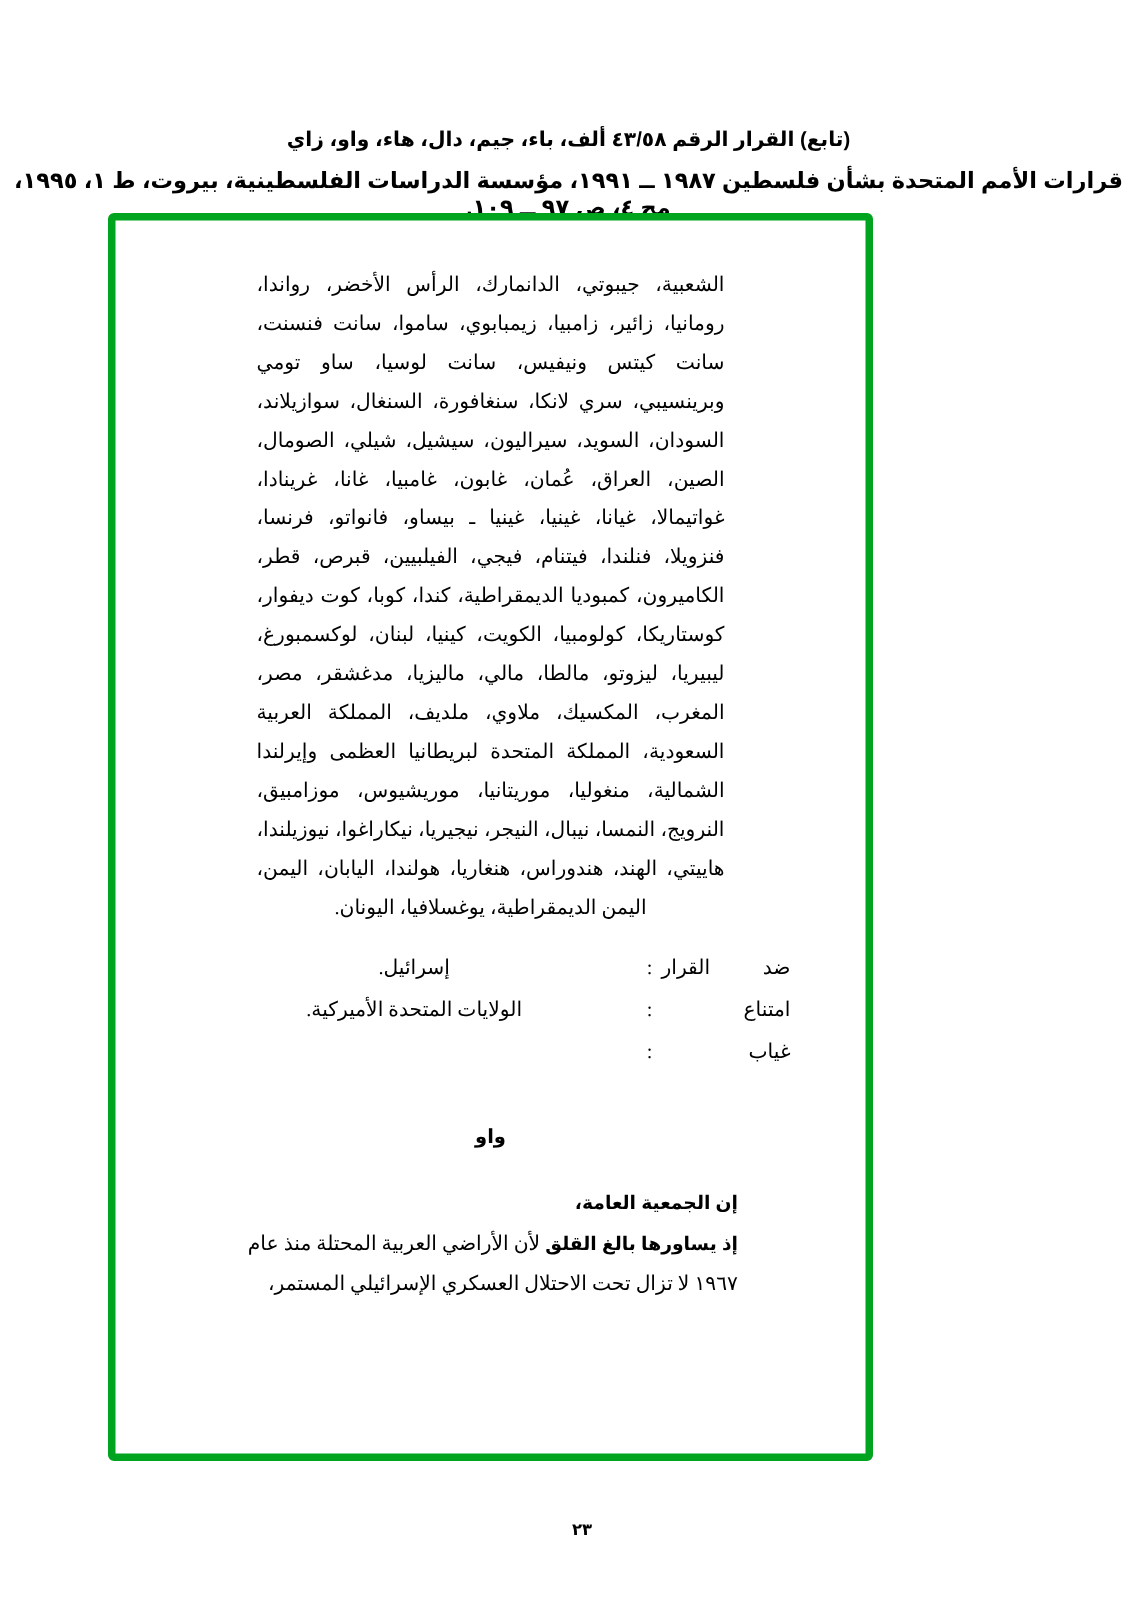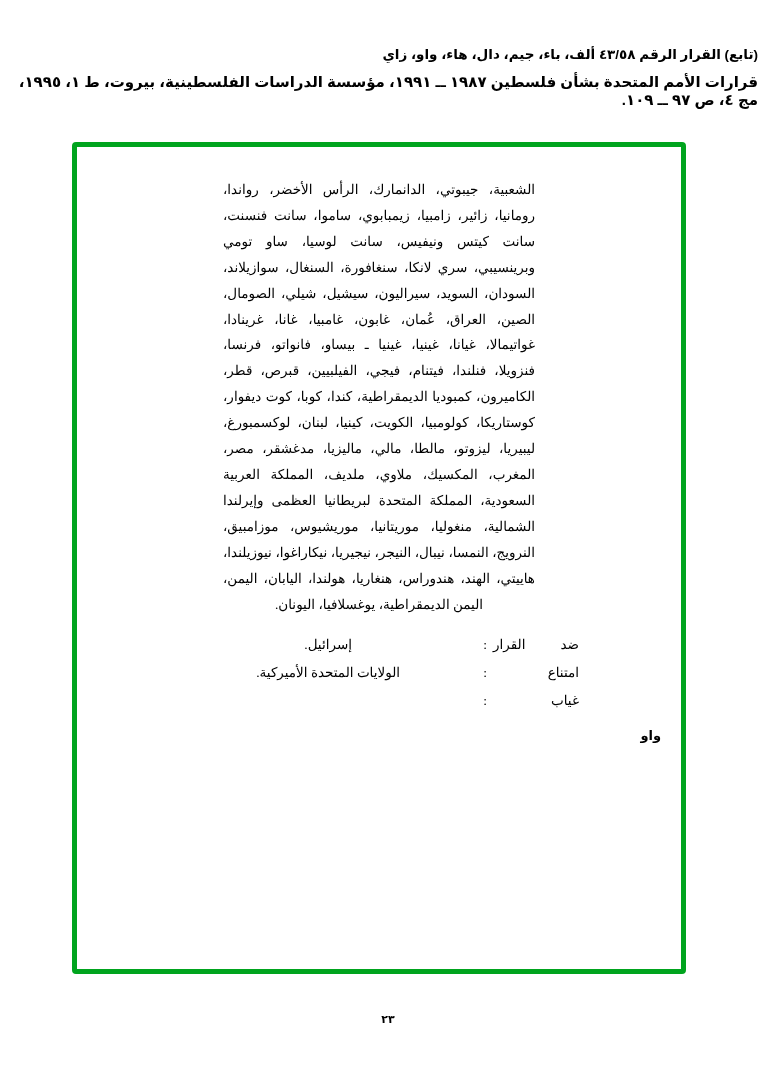--- a/index.html
+++ b/index.html
@@ -15,42 +15,43 @@
     position: relative;
     overflow: hidden;
   }
   .page {
     position: relative;
     width: 758px;
     height: 1078px;
     box-sizing: border-box;
   }
   .header {
-    padding-top: 46px;
+    text-align: center;
+    padding-top: 84px;
   }
   .header-title {
     font-family: "Liberation Sans", "DejaVu Sans", sans-serif;
     font-weight: bold;
     font-size: 13.5px;
     letter-spacing: 0px;
     line-height: 1.4;
     direction: rtl;
   }
   .header-source {
     font-family: "Liberation Sans", "DejaVu Sans", sans-serif;
     font-weight: bold;
     font-size: 15px;
     margin-top: 8px;
     direction: rtl;
   }
   .frame {
     position: absolute;
     top: 142px;
     left: 72px;
-    width: 614px;
+    width: 510px;
     height: 832px;
     border: 5px solid #00a41e;
     border-radius: 4px;
     box-sizing: border-box;
     background: #ffffff;
   }
   .frame-inner {
     position: absolute;
     top: 30px;
     right: 0;
@@ -94,25 +95,25 @@
   }
   .vote-colon {
     flex: 0 0 auto;
     padding: 0 6px;
   }
   .vote-value {
     flex: 1 1 auto;
     text-align: center;
   }
   .section-letter {
-    text-align: right;
+    text-align: center;
     font-family: "Liberation Sans", "DejaVu Sans", sans-serif;
     font-weight: bold;
     font-size: 13px;
-    margin-top: 14px;
+    margin-top: 36px;
     direction: rtl;
   }
   .para-block {
     width: 330px;
     margin: 24px auto 0 auto;
     direction: rtl;
     font-size: 13.5px;
     line-height: 2.0;
     text-align: justify;
   }
@@ -190,19 +191,26 @@
           <span class="vote-value">الولايات المتحدة الأميركية.</span>
         </div>
         <div class="vote-row">
           <span class="vote-label">غياب</span>
           <span class="vote-colon">:</span>
         </div>
       </div>
 
       <div class="section-letter">واو</div>
 
+      <div class="para-block">
+        <div class="para-bold">إن الجمعية العامة،</div>
+        <div class="para-line">
+          <span class="bold-lead">إذ يساورها بالغ القلق</span><span> لأن الأراضي العربية المحتلة منذ عام</span>
+        </div>
+        <div class="para-line">١٩٦٧ لا تزال تحت الاحتلال العسكري الإسرائيلي المستمر،</div>
+      </div>
 
     </div>
   </div>
 
   <div class="page-number">٢٣</div>
 
 </div>
 
 </body></html>

